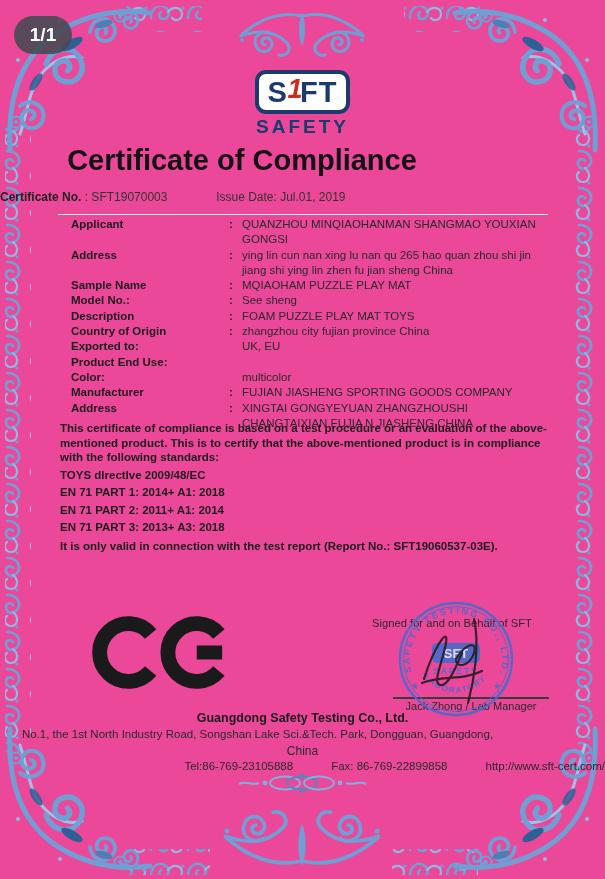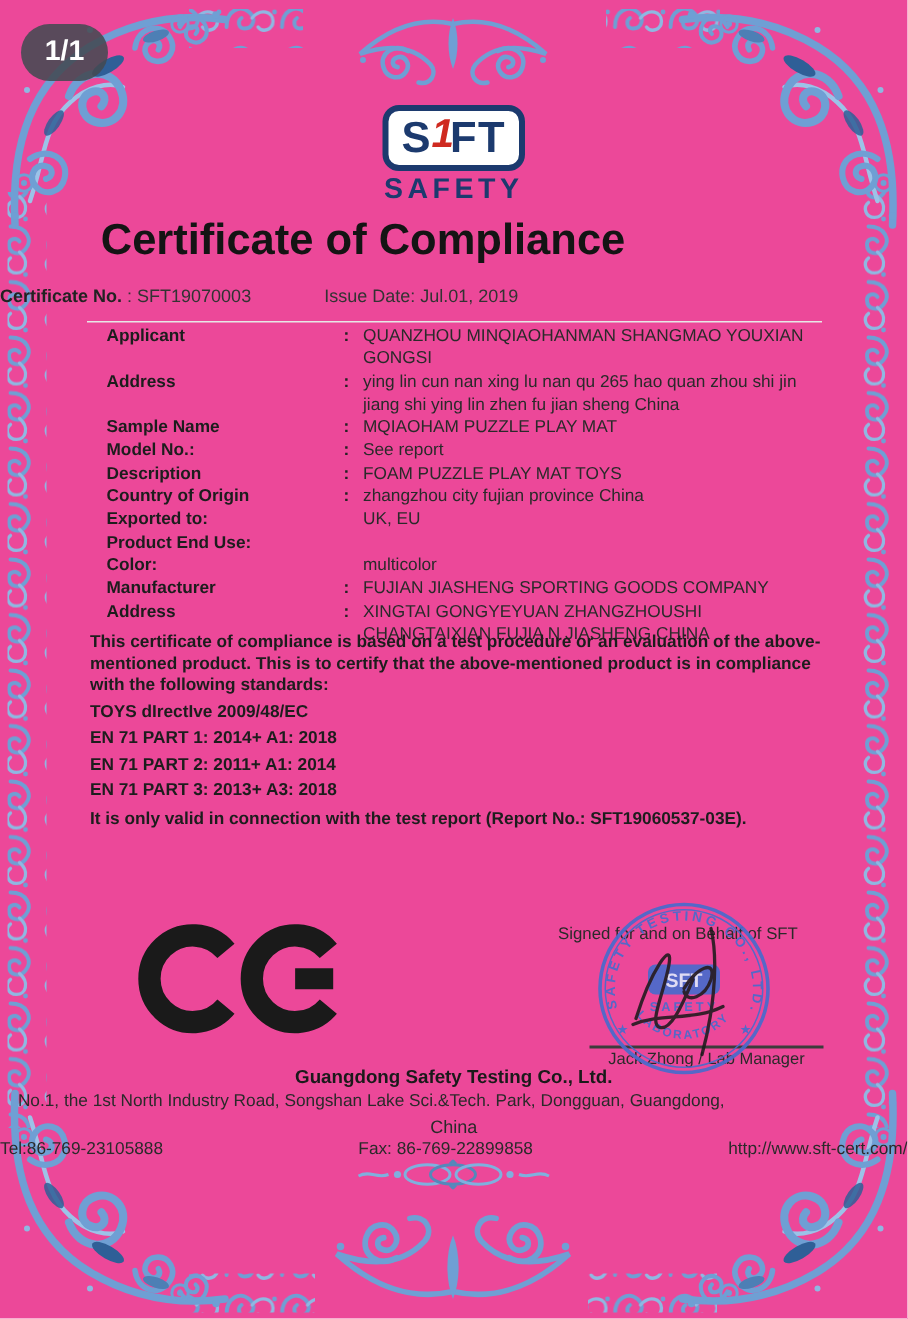--- a/index.html
+++ b/index.html
@@ -45,23 +45,23 @@
 
   
   #ce{left:90px;top:612px;z-index:1;}
   #signed-for{left:352px;top:617px;width:200px;text-align:center;font-size:11.2px;color:#2a2a2a;z-index:1;}
   #stamp{left:394px;top:597px;z-index:3;opacity:.93;}
   #sig-line{left:393px;top:697px;width:156px;border-top:2px solid #3c3c3c;z-index:2;}
   #signer{left:393px;top:700px;width:156px;text-align:center;font-size:11px;color:#2a2a2a;z-index:2;}
 
   
   #f-company{left:0;top:711px;width:605px;text-align:center;font-size:12.5px;font-weight:bold;color:#1a1a1a;}
-  #f-addr1{left:0;top:728px;width:495px;text-align:center;font-size:11.5px;color:#2a2a2a;}
+  #f-addr1{left:10px;top:728px;width:495px;text-align:center;font-size:11.5px;color:#2a2a2a;}
   #f-addr2{left:0;top:744px;width:605px;text-align:center;font-size:12px;color:#2a2a2a;}
-  #f-contact{left:0;top:760px;width:605px;display:flex;justify-content:space-between;gap:38px;
+  #f-contact{left:0;top:760px;width:605px;display:flex;justify-content:flex-end;gap:38px;
              font-size:11.5px;color:#2a2a2a;}
   #divider{left:237px;top:773px;z-index:1;}
 </style>
 </head>
 <body>
 
 <div id="page">
 
   <svg class="abs" width="605" height="879" viewBox="0 0 605 879" style="left:0;top:0;">
     <defs>
@@ -175,21 +175,21 @@
 
       <div class="frow">
         <span class="flabel">Sample Name</span>
         <span class="fsep">:</span>
         <span class="fvalue">MQIAOHAM PUZZLE PLAY MAT</span>
       </div>
 
       <div class="frow">
         <span class="flabel">Model No.:</span>
         <span class="fsep">:</span>
-        <span class="fvalue">See report</span>
+        <span class="fvalue">See sheng</span>
       </div>
 
       <div class="frow">
         <span class="flabel">Description</span>
         <span class="fsep">:</span>
         <span class="fvalue">FOAM PUZZLE PLAY MAT TOYS</span>
       </div>
 
       <div class="frow">
         <span class="flabel">Country of Origin</span>

